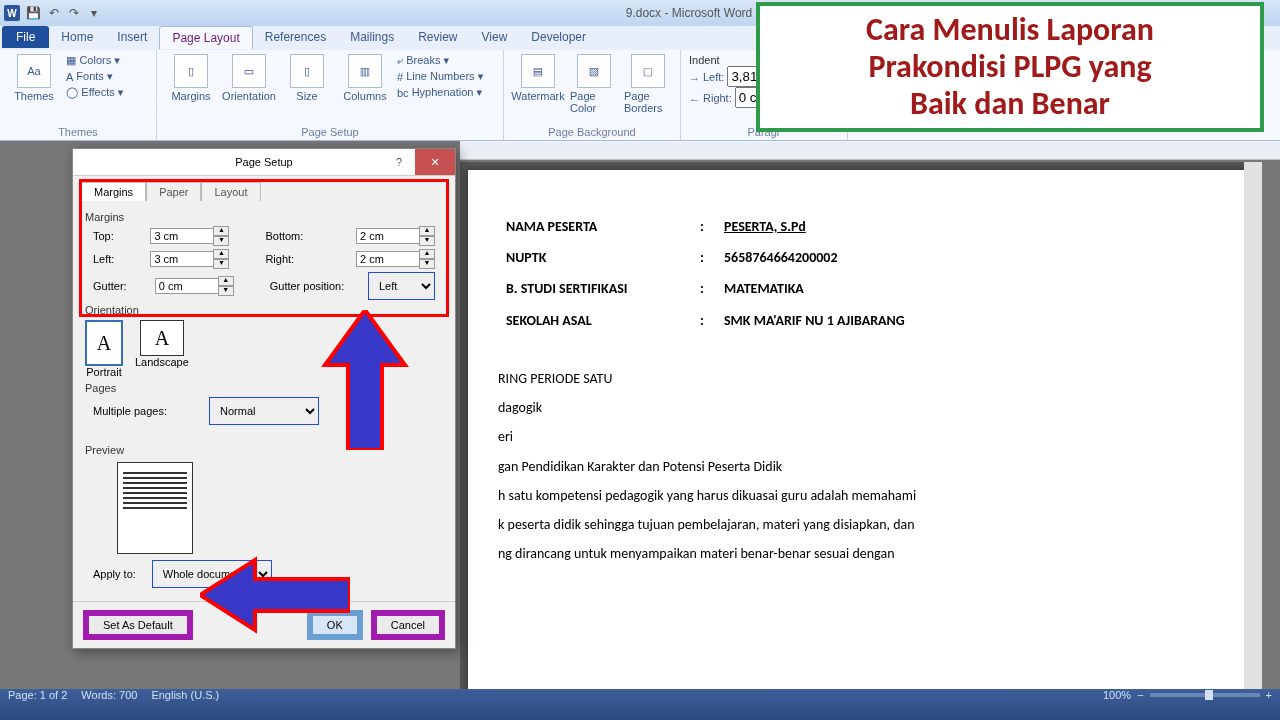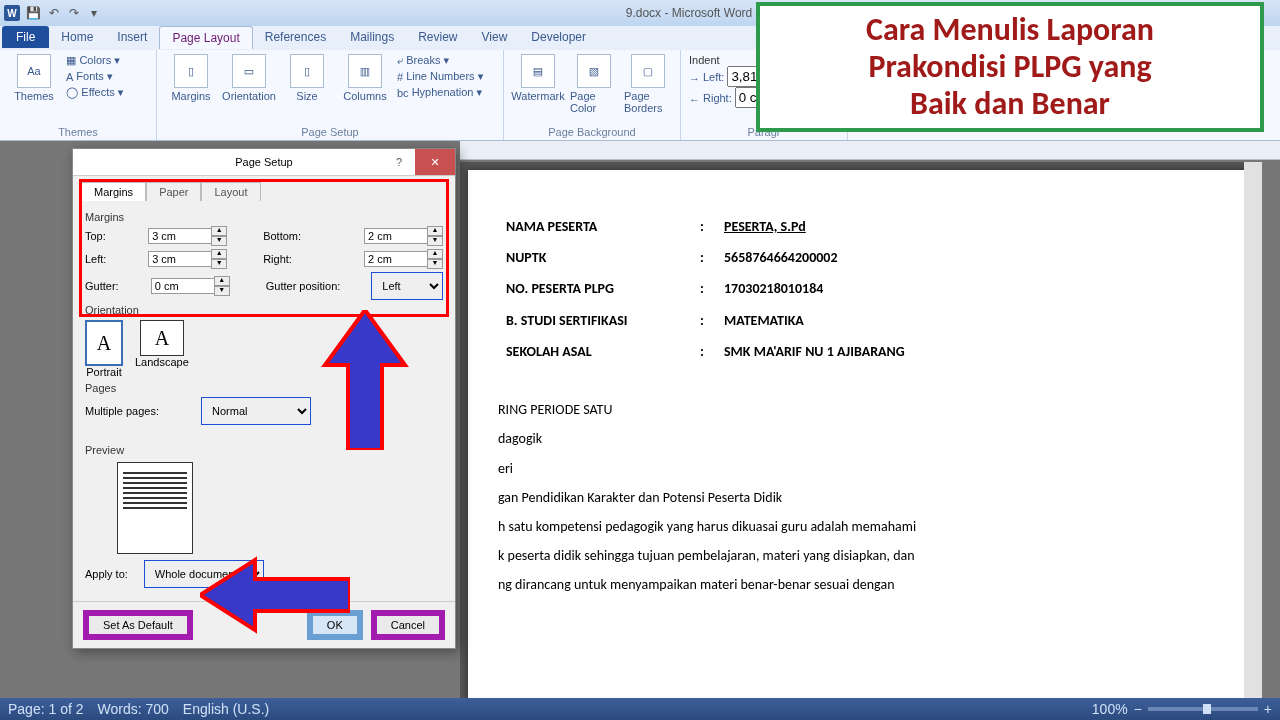--- a/index.html
+++ b/index.html
@@ -36,36 +36,36 @@
 .dialog .dtabs span{padding:3px 12px;border:1px solid #bbb;background:#fff;border-bottom:none;font-size:11px}
 .dialog .dtabs span.inactive{background:#f0f0f0;color:#555}
 .dialog .body{padding:6px 12px 10px 12px;background:#f0f0f0}
 .dialog .lbl{display:inline-block;width:50px}
 .dialog .lbl2{display:inline-block;width:90px}
 .dialog input[type=text]{width:56px;border:1px solid #999;padding:1px 3px;font-size:11px}
 .spin{display:inline-flex;align-items:center}
 .spin .btns{display:flex;flex-direction:column;margin-left:-1px}
 .spin .btns span{width:14px;height:8px;border:1px solid #999;background:#eee;font-size:7px;line-height:6px;text-align:center}
 .dialog select{border:1px solid #1d4ed8;font-size:11px;padding:6px}
-.mrow{display:flex;gap:16px;margin:3px 0;align-items:center}
+.mrow{display:flex;gap:16px;margin:3px 8px;align-items:center}
 .orient{display:flex;gap:12px;margin:4px 0}
 .orient .opt{display:flex;flex-direction:column;align-items:center;font-size:11px}
 .orient .opt .pg{width:34px;height:42px;border:1px solid #333;background:#fff;display:flex;align-items:center;justify-content:center;font-family:serif;font-size:20px}
 .orient .opt.sel .pg{border:2px solid #3b6fb5}
 .orient .opt.land .pg{width:42px;height:34px}
 .preview{width:64px;height:78px;border:1px solid #333;background:#fff;margin:6px 0 6px 32px;padding:6px 5px}
 .preview .ln{height:2px;background:#333;margin:3px 0}
 .dbtns{display:flex;justify-content:space-between;padding:8px 10px;border-top:1px solid #ccc;background:#f0f0f0}
 .dbtns button{padding:3px 14px;font-size:11px;border:6px solid #a21caf;background:#eaeaea}
 .dbtns button.ok{background:#d6e6f7;border-color:#6a9fd4}
 .arrow{position:absolute;z-index:6}
 .arrow svg{display:block}
 .overlay-title{position:absolute;right:16px;top:2px;width:480px;background:#fff;border:4px solid #2e9a4c;padding:6px 10px;text-align:center;font-family:Calibri,sans-serif;z-index:20}
 .overlay-title div{font-size:32px;font-weight:bold;color:#a01a1a;line-height:1.15}
-.statusbar{position:absolute;left:0;right:0;bottom:0;height:22px;background:linear-gradient(#3d5f9a,#2b4a7e);color:#cfe0f7;font-size:14px;display:flex;align-items:center;padding:0 8px;gap:14px}
+.statusbar{position:absolute;left:0;right:0;bottom:0;height:31px;background:linear-gradient(#3d5f9a,#2b4a7e);color:#cfe0f7;font-size:11px;display:flex;align-items:flex-start;padding:0 8px;gap:14px}
 .statusbar .spacer{flex:1}
 .statusbar .zoom{display:flex;align-items:center;gap:6px}
 .statusbar .ztrack{width:110px;height:4px;background:#6a86b5;position:relative}
 .statusbar .ztrack .zthumb{position:absolute;left:50%;top:-3px;width:8px;height:10px;background:#cfe0f7}
 .sec{font-size:11px;color:#333;margin:4px 0 2px 0}
 </style>
 </head>
 <body>
 
 <div class="titlebar">
@@ -168,25 +168,20 @@
       <tbody>
           <tr>
             <td style="width:180px">NAMA PESERTA</td>
             <td class="c">:</td>
             <td><span style="text-decoration:underline">PESERTA, S.Pd</span></td>
           </tr>
       <tr>
             <td>NUPTK</td>
             <td class="c">:</td>
             <td>5658764664200002</td>
-          </tr>
-      <tr>
-            <td>NO. PESERTA PLPG</td>
-            <td class="c">:</td>
-            <td>17030218010184</td>
           </tr>
       <tr>
             <td>B. STUDI SERTIFIKASI</td>
             <td class="c">:</td>
             <td>MATEMATIKA</td>
           </tr>
       <tr>
             <td>SEKOLAH ASAL</td>
             <td class="c">:</td>
             <td>SMK MA'ARIF NU 1 AJIBARANG</td>

